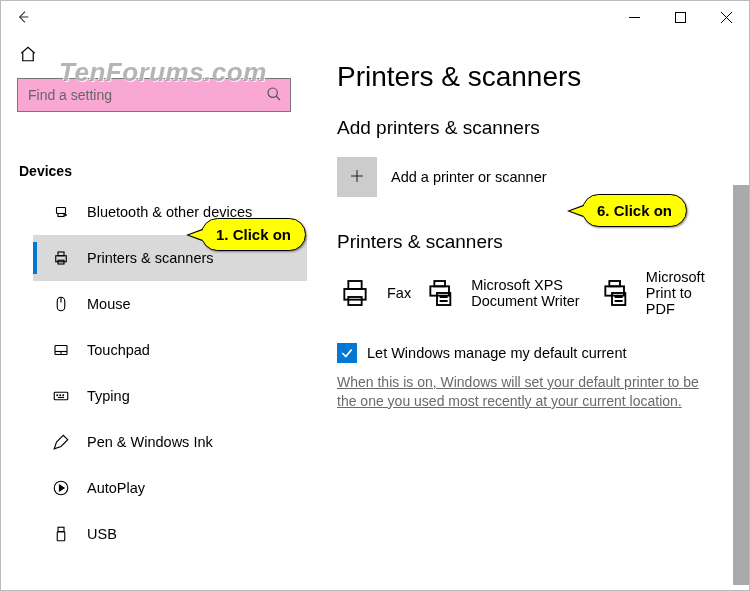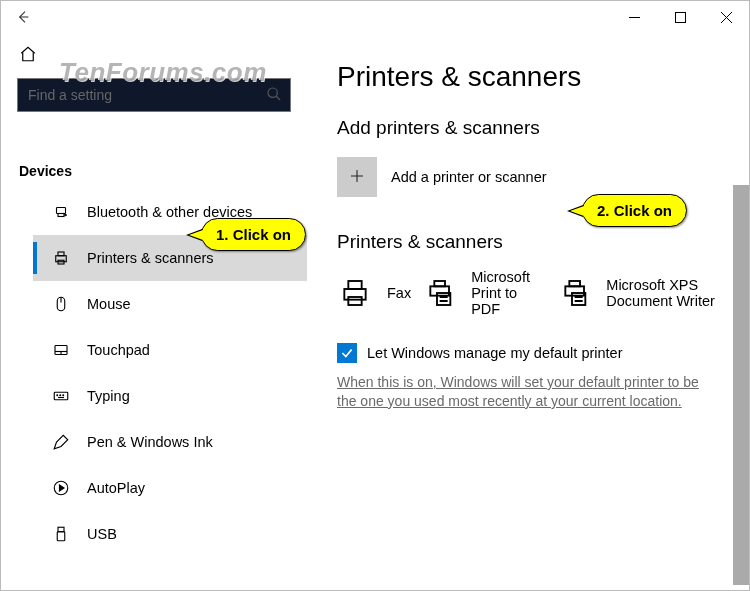--- a/index.html
+++ b/index.html
@@ -49,21 +49,21 @@
     }
     .home-row { padding: 6px 0 12px 18px; }
     .search-box {
       margin: 0 16px 18px 16px;
       height: 34px;
       border: 1px solid #777;
       display: flex;
       align-items: center;
       padding: 0 8px 0 10px;
       color: #555;
-      background: #0f172a;
+      background: #f9a8d4;
     }
     .search-box span.placeholder { flex: 1; color: #666; font-size: 14px; }
     .category-header {
       font-weight: 600;
       font-size: 14px;
       padding: 0 18px 10px 18px;
       margin-top: 33px;
     }
     .nav-list { display: flex; flex-direction: column; padding-left: 32px; }
     .nav-item {
@@ -369,52 +369,52 @@
           </div>
           <div class="printer-item">
             <span class="p-icon">
               <svg width="32" height="32" viewBox="0 0 24 24" fill="none" stroke="#000" stroke-width="1.4">
                 <rect x="4" y="7" width="14" height="7"></rect>
                   <rect x="7" y="3" width="8" height="4"></rect>
                   <rect x="9" y="12" width="10" height="9"></rect>
                   <path d="M11 15 H17 M11 18 H17"></path>
               </svg>
             </span>
-            <span class="p-label">Microsoft Print to PDF</span>
+            <span class="p-label">Microsoft XPS Document Writer</span>
           </div>
           <div class="printer-item">
             <span class="p-icon">
               <svg width="32" height="32" viewBox="0 0 24 24" fill="none" stroke="#000" stroke-width="1.4">
                 <rect x="4" y="7" width="14" height="7"></rect>
                   <rect x="7" y="3" width="8" height="4"></rect>
                   <rect x="9" y="12" width="10" height="9"></rect>
                   <path d="M11 15 H17 M11 18 H17"></path>
               </svg>
             </span>
-            <span class="p-label">Microsoft XPS Document Writer</span>
+            <span class="p-label">Microsoft Print to PDF</span>
           </div>
         </div>
 
         <div class="chk-row">
           <div class="chkbox">
             <svg width="14" height="14" viewBox="0 0 24 24" fill="none" stroke="#fff" stroke-width="3">
                 <path d="M4 12 L10 18 L20 6"></path>
               </svg>
           </div>
-          <div class="chk-label">Let Windows manage my default printer</div>
+          <div class="chk-label">Let Windows manage my default current</div>
         </div>
         <div class="desc">When this is on, Windows will set your default printer to be the one you used most recently at your current location.</div>
 
       </div>
 
       <div class="scrollbar-track">
         <div class="scrollbar-thumb"></div>
       </div>
     </div>
 
   </div>
 
   <div class="watermark">TenForums.com</div>
 
   <div class="callout" style="top:217px; left:200px">1. Click on</div>
-  <div class="callout" style="top:193px; left:581px">2. Click on</div>
+  <div class="callout" style="top:193px; left:581px">6. Click on</div>
 
 </div>
 
 </body></html>

